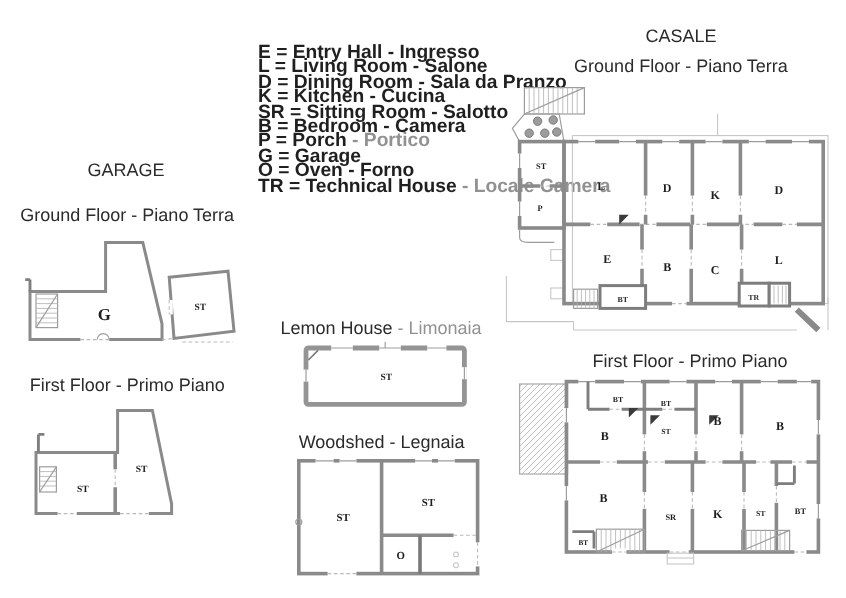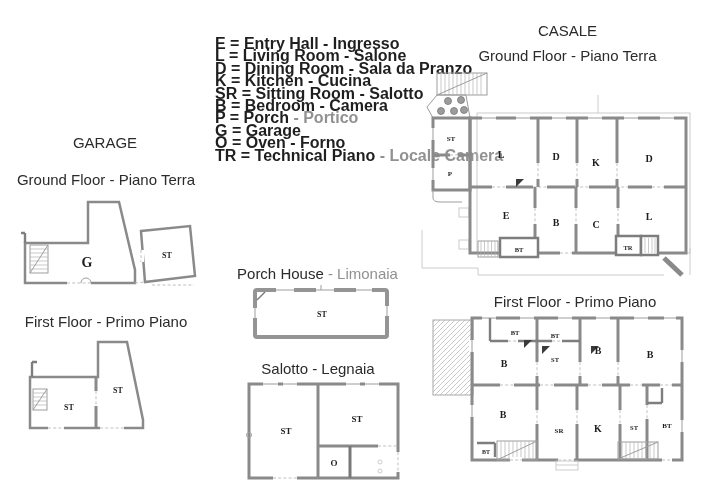--- a/index.html
+++ b/index.html
@@ -73,40 +73,40 @@
   <div class="legend-list">
     <div class="lg-item"><span>E = Entry Hall - Ingresso</span><span class="gray"></span></div>
     <div class="lg-item"><span>L = Living Room - Salone</span><span class="gray"></span></div>
     <div class="lg-item"><span>D = Dining Room - Sala da Pranzo</span><span class="gray"></span></div>
     <div class="lg-item"><span>K = Kitchen - Cucina</span><span class="gray"></span></div>
     <div class="lg-item"><span>SR = Sitting Room - Salotto</span><span class="gray"></span></div>
     <div class="lg-item"><span>B = Bedroom - Camera</span><span class="gray"></span></div>
     <div class="lg-item"><span>P = Porch</span><span class="gray"> - Portico</span></div>
     <div class="lg-item"><span>G = Garage</span><span class="gray"></span></div>
     <div class="lg-item"><span>O = Oven - Forno</span><span class="gray"></span></div>
-    <div class="lg-item"><span>TR = Technical Piano</span><span class="gray"> - Locale Camera</span></div>
+    <div class="lg-item"><span>TR = Technical House</span><span class="gray"> - Locale Camera</span></div>
   </div>
 
-  <div class="title t15 two-tone" style="left:225px; top:265px; width:185px;"><span>Porch House</span><span class="gray"> - Limonaia</span></div>
+  <div class="title t15 two-tone" style="left:225px; top:265px; width:185px;"><span>Lemon House</span><span class="gray"> - Limonaia</span></div>
 
   <svg class="plan" style="left:248px; top:284px;" width="145" height="58" viewBox="0 0 145 58">
     <rect x="7" y="6" width="132" height="47" rx="2" fill="#fff" stroke="#949494" stroke-width="4"></rect>
     <rect class="gap" x="28" y="3" width="18" height="6"></rect>
     <rect class="gap" x="68" y="3" width="18" height="6"></rect>
     <rect class="gap" x="108" y="3" width="16" height="6"></rect>
     <path class="thin" d="M28,6 H46 M68,6 H86 M108,6 H124 M73,1 V6"></path>
     <rect class="gap" x="4" y="24" width="6" height="10"></rect>
     <path class="thin" d="M7,24 V34"></path>
     <rect class="gap" x="135" y="22" width="6" height="10"></rect>
     <path class="thin" d="M139,22 V32"></path>
     <path d="M9,16 L17,8" stroke="#7a7a7a" stroke-width="1.4" fill="none"></path>
   <text x="74" y="33" font-size="8" text-anchor="middle" class="room-label">ST</text>
     </svg>
 
-  <div class="title t15" style="left:228px; top:360px; width:180px;">Salotto - Legnaia</div>
+  <div class="title t15" style="left:228px; top:360px; width:180px;">Woodshed - Legnaia</div>
 
   <svg class="plan" style="left:243px; top:378px;" width="160" height="102" viewBox="0 0 160 102">
     <rect x="6" y="6" width="149" height="94" fill="#fff" class="w"></rect>
     <path class="w" d="M75,6 V100"></path>
     <path class="w" d="M75,68 H135"></path>
     <path class="dash" d="M135,68 H155"></path>
     <path d="M107,68 V100" stroke="#787878" stroke-width="3" fill="none"></path>
     <rect class="gap" x="20" y="3" width="15" height="6"></rect>
     <rect class="gap" x="40" y="3" width="14" height="6"></rect>
     <rect class="gap" x="103" y="3" width="14" height="6"></rect>

